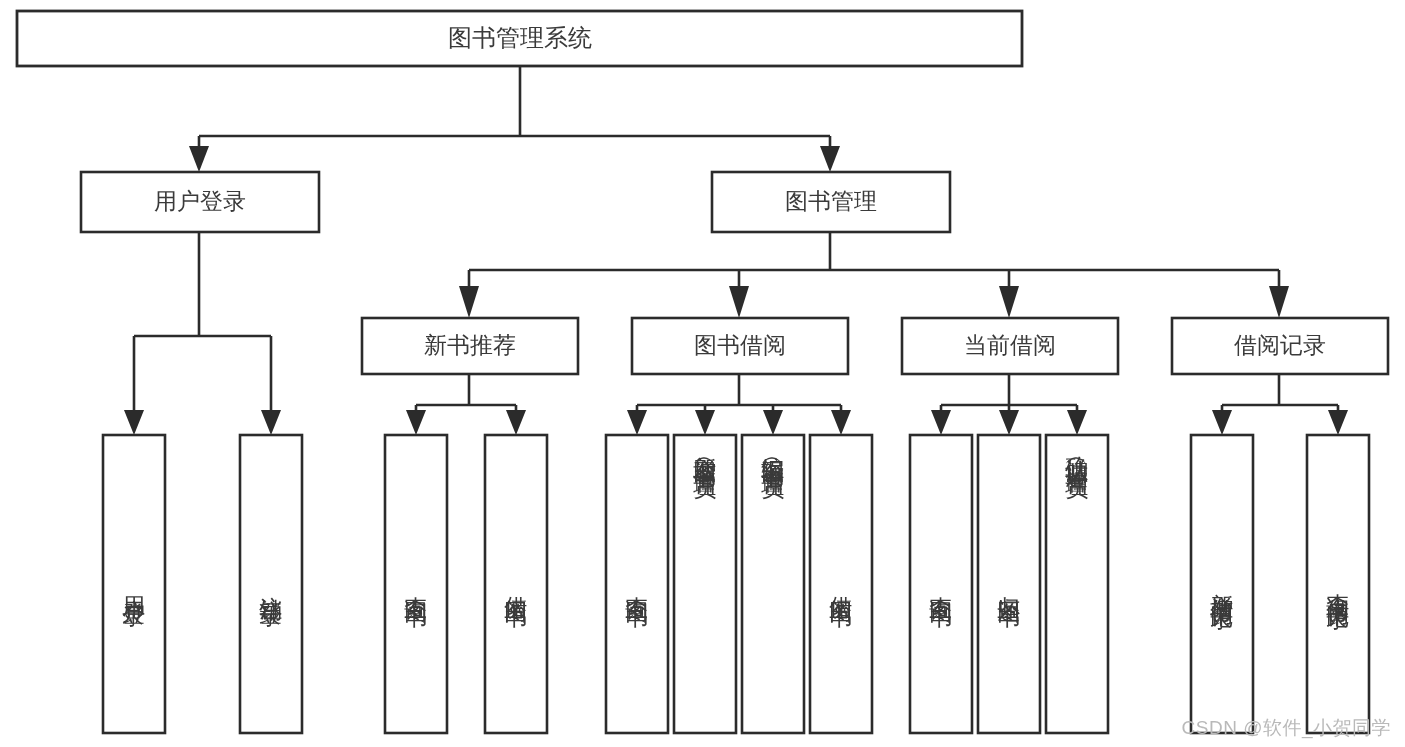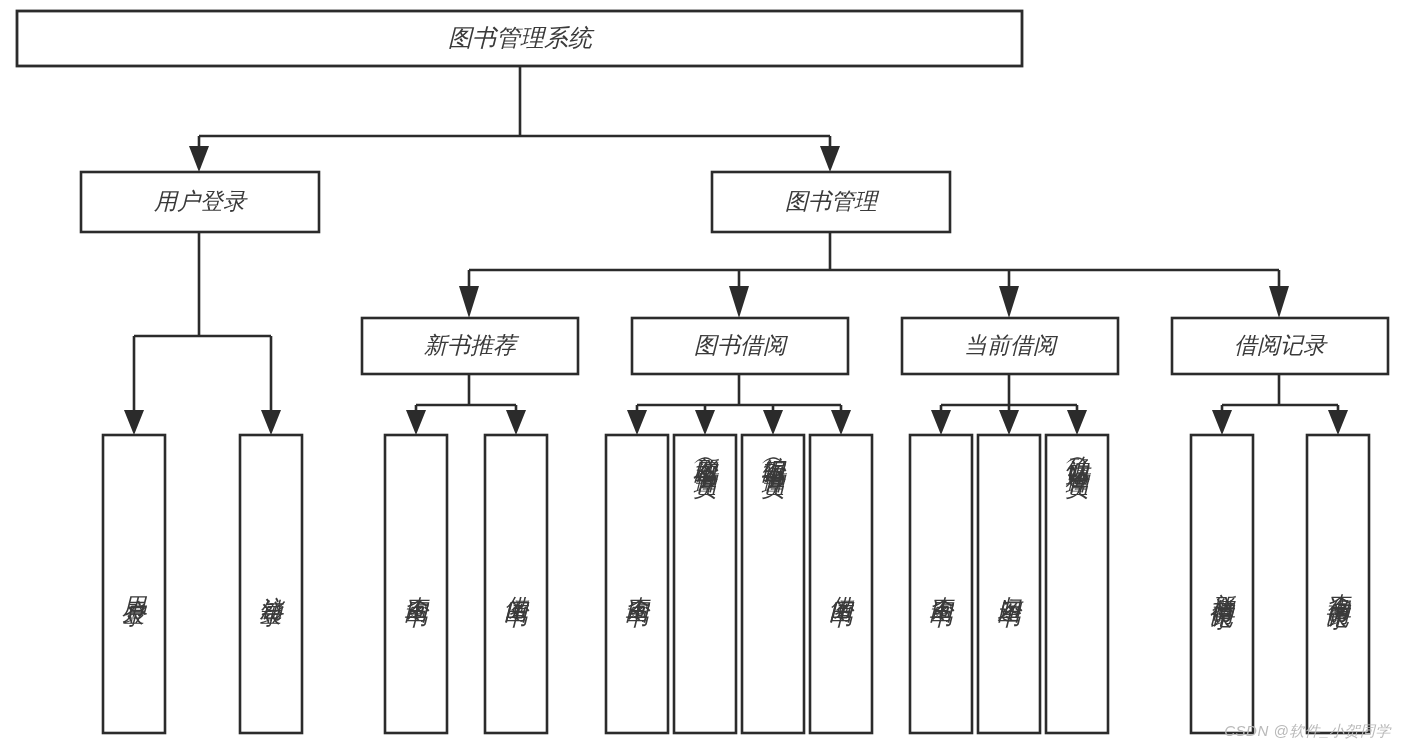--- a/index.html
+++ b/index.html
@@ -11,21 +11,20 @@
     width: 1405px;
     height: 747px;
     overflow: hidden;
     font-family: "Liberation Sans", "DejaVu Sans", sans-serif;
   }
   #canvas {
     position: relative;
     width: 1405px;
     height: 747px;
     background: #ffffff;
-    font-style: italic;
   }
   #diagram-svg {
     position: absolute;
     top: 0;
     left: 0;
     width: 1405px;
     height: 747px;
   }
   .node-box {
     fill: #ffffff;
@@ -77,21 +76,21 @@
     letter-spacing: 3px;
     color: #3a3a3a;
     white-space: nowrap;
     text-align: center;
   }
   .watermark {
     position: absolute;
     right: 14px;
     bottom: 6px;
     font-family: "Liberation Sans", "DejaVu Sans", sans-serif;
-    font-size: 15px;
+    font-size: 19px;
     color: #b9b9b9;
     letter-spacing: 0.5px;
     white-space: nowrap;
     user-select: none;
   }
 </style>
 </head>
 <body>
 
 <div id="canvas">

